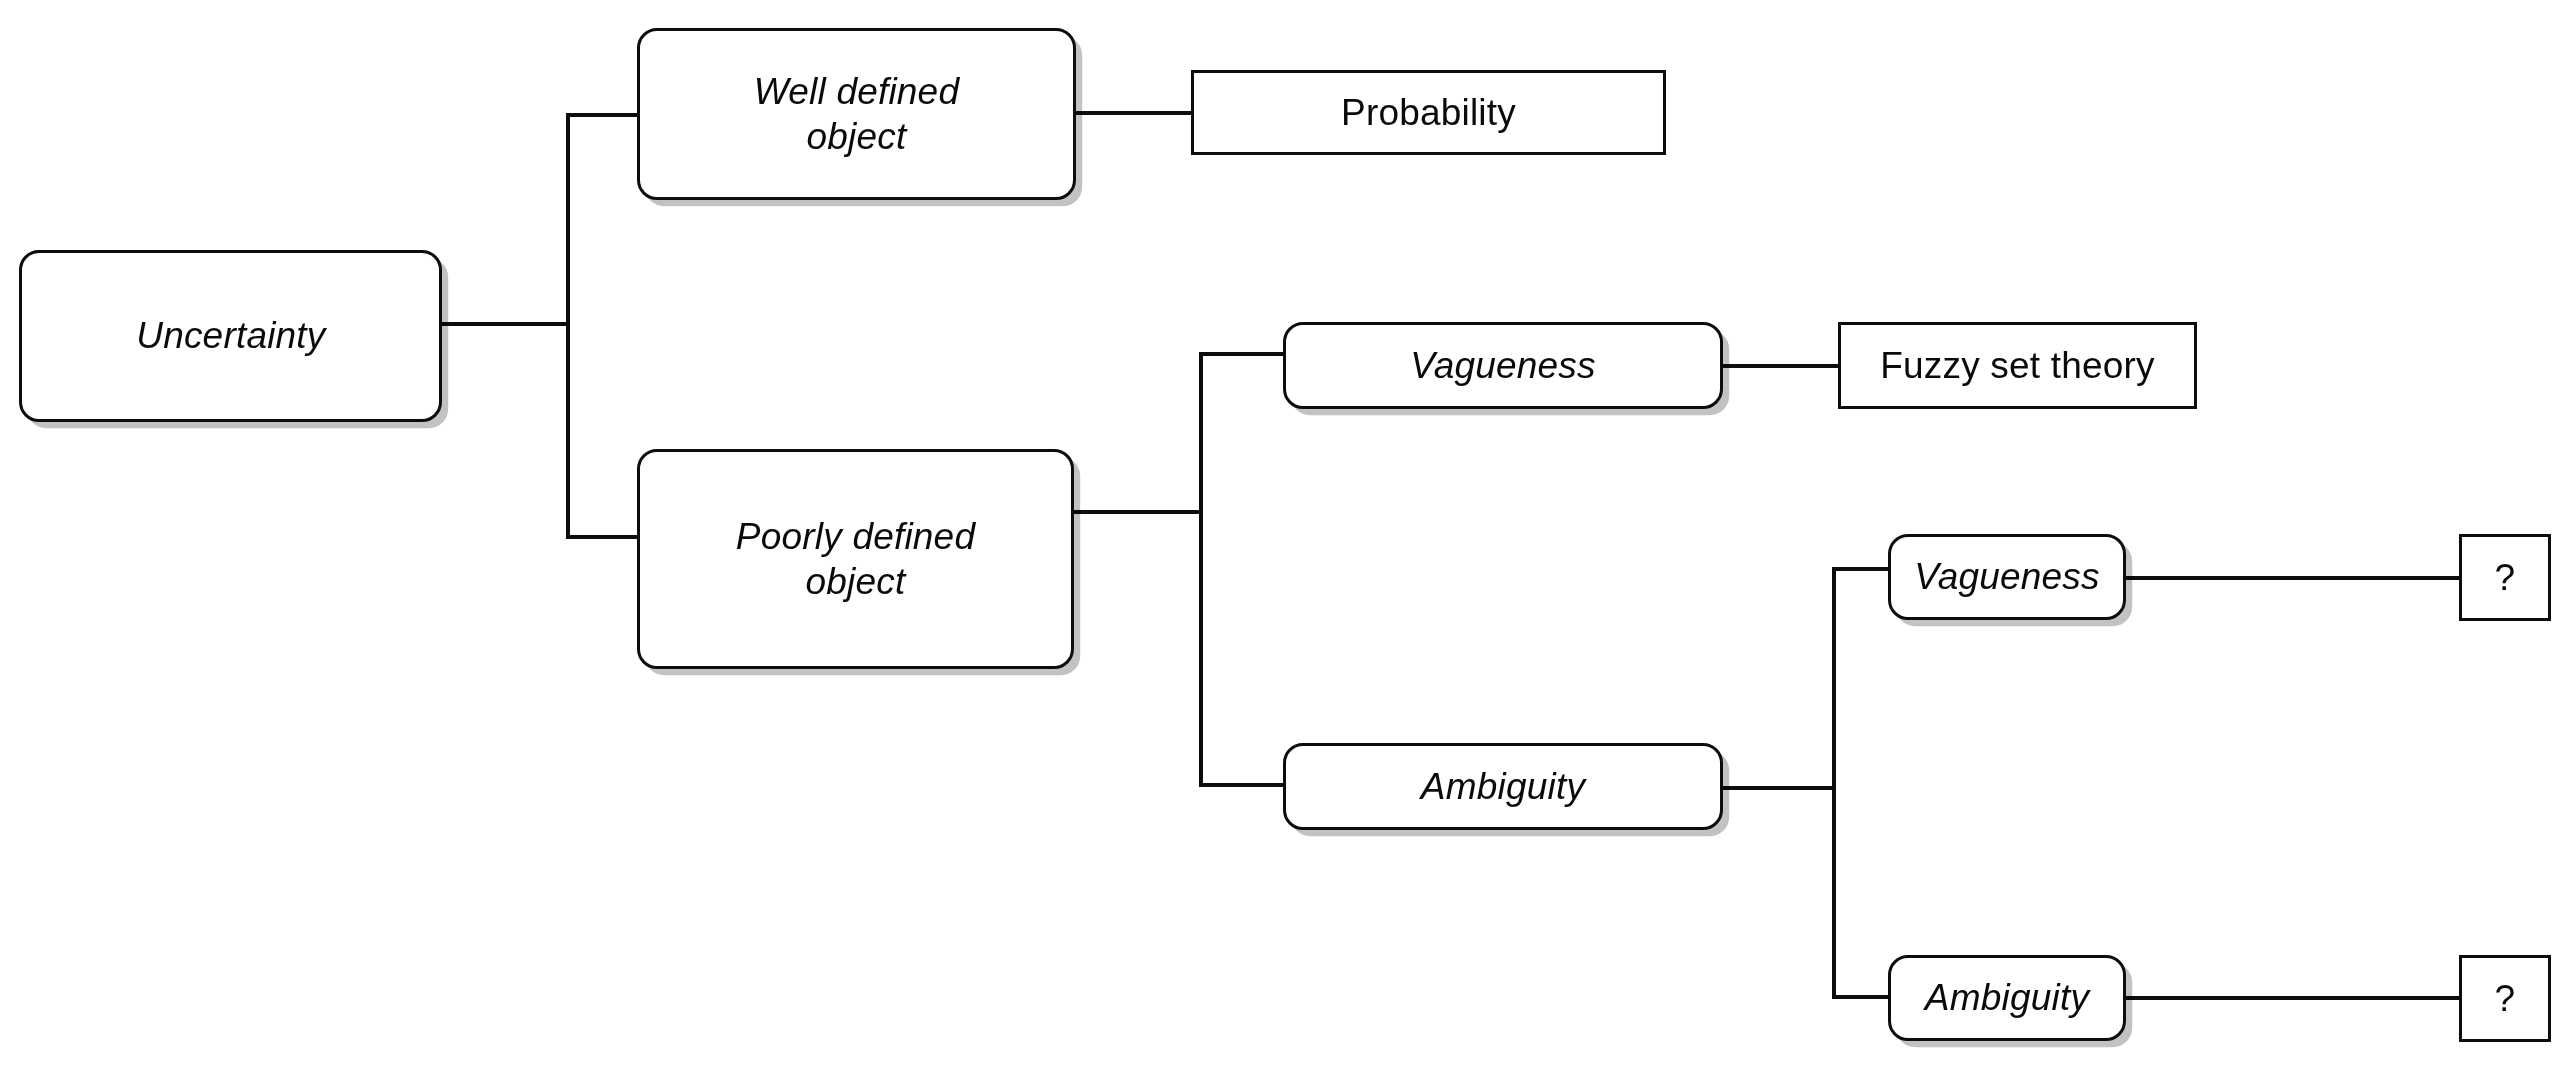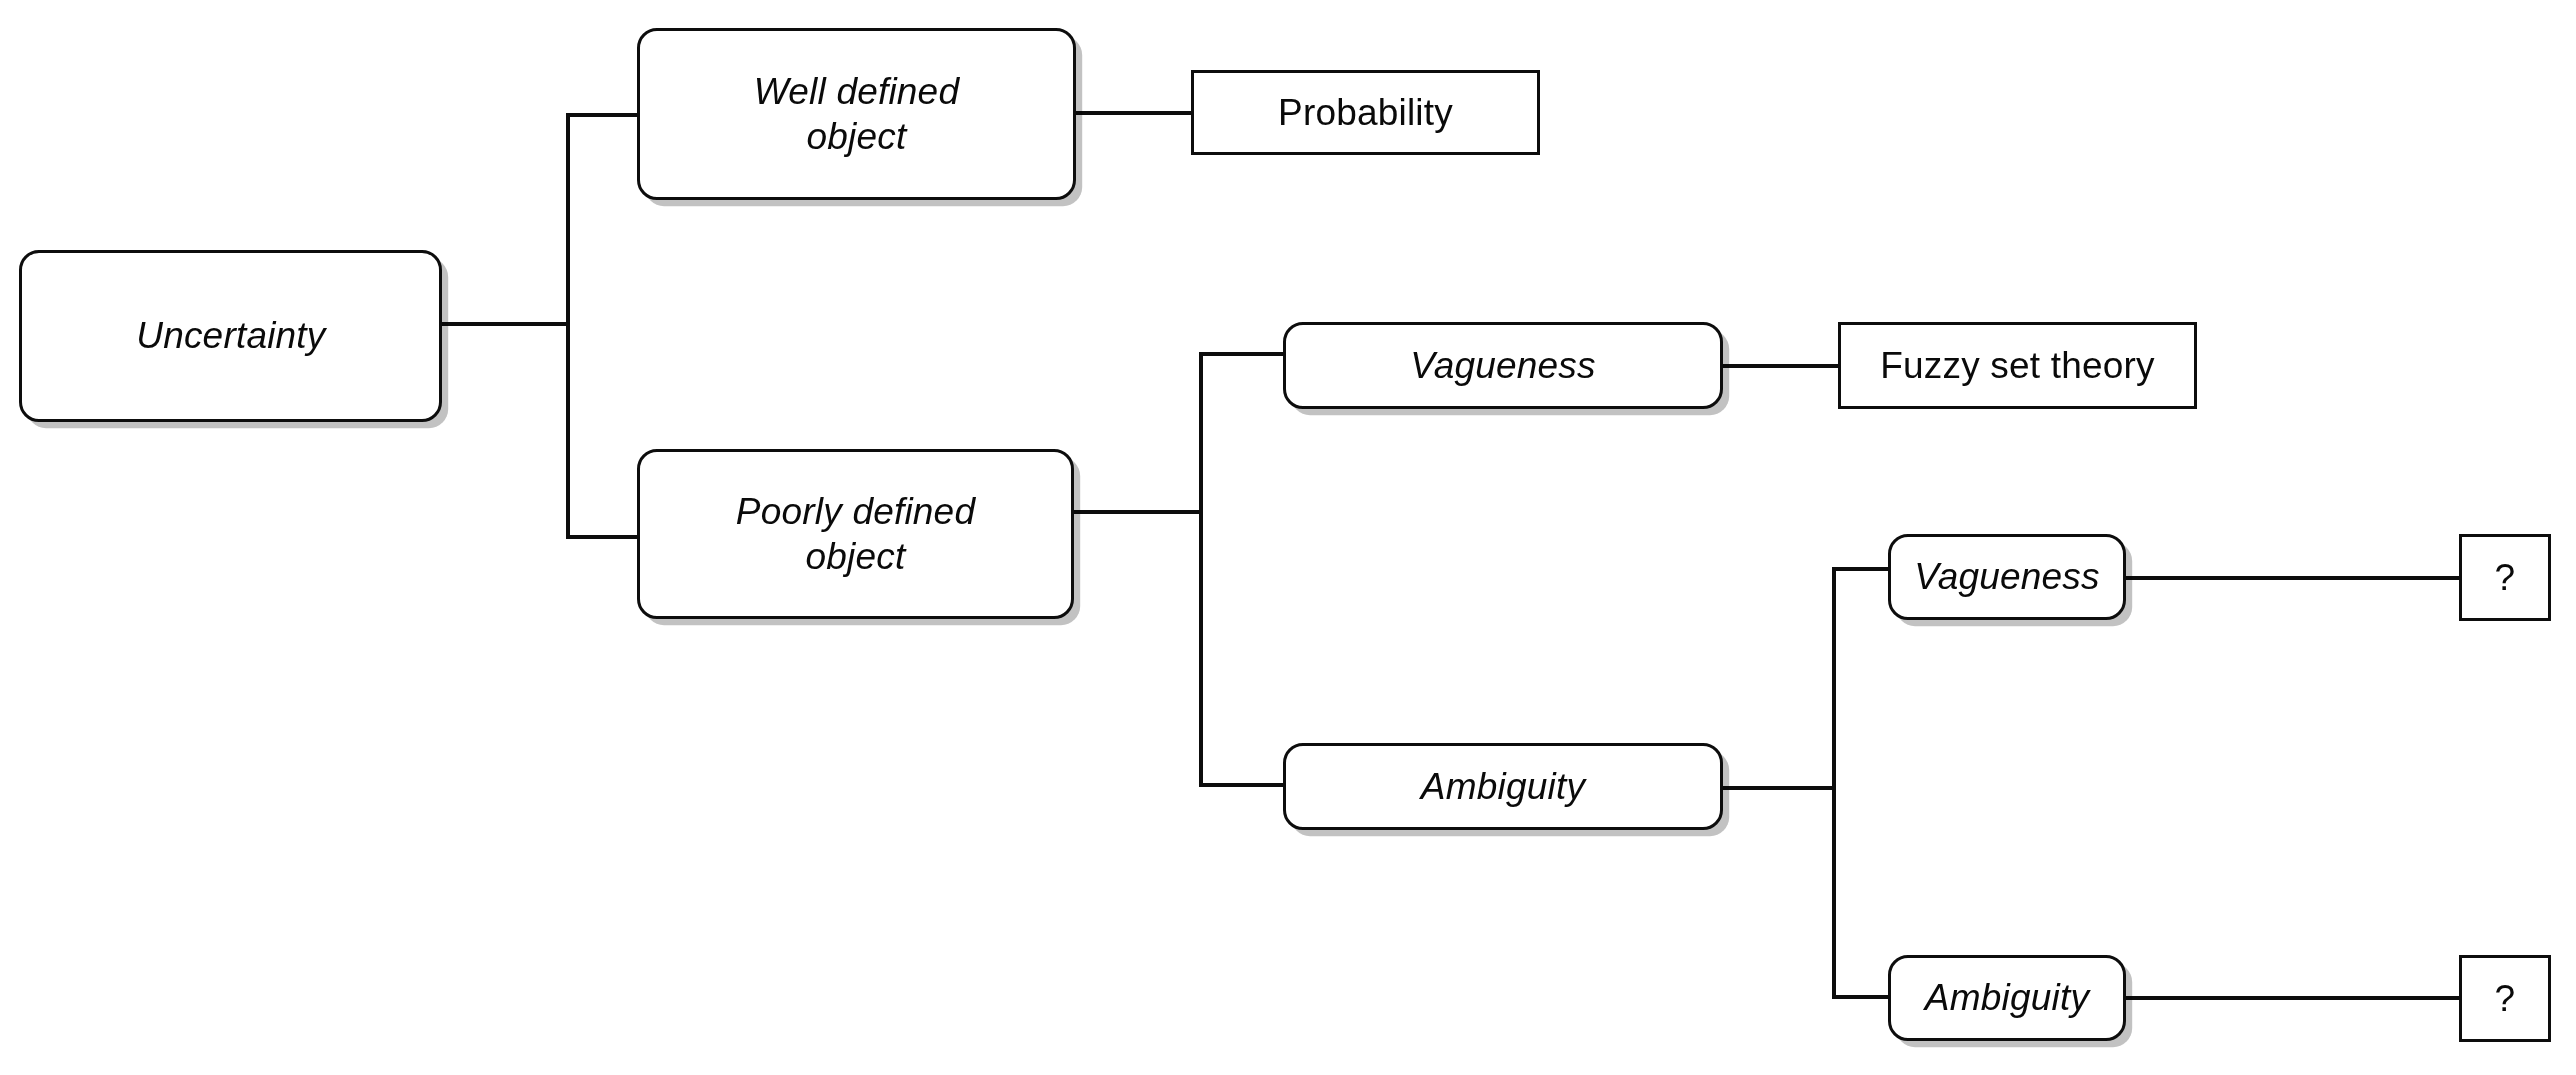--- a/index.html
+++ b/index.html
@@ -87,25 +87,25 @@
 
   <div class="node rounded" style="left:19.4px; top:238px; width:423px; height:172px;margin-top:12px;">
     <span class="label">Uncertainty</span>
   </div>
 
   <div class="node rounded" style="left:637px; top:28px; width:439px; height:172px;">
     <span class="label">Well defined
 object</span>
   </div>
 
-  <div class="node sharp" style="left:1191px; top:70px; width:349px; height:85px;">
+  <div class="node sharp" style="left:1191px; top:70px; width:475px; height:85px;">
     <span class="label">Probability</span>
   </div>
 
-  <div class="node rounded" style="left:637px; top:449px; width:437px; height:170px;">
+  <div class="node rounded" style="left:637px; top:449px; width:437px; height:220px;">
     <span class="label">Poorly defined
 object</span>
   </div>
 
   <div class="node rounded" style="left:1283px; top:322px; width:440px; height:87px;">
     <span class="label">Vagueness</span>
   </div>
 
   <div class="node sharp" style="left:1838px; top:322px; width:359px; height:87px;">
     <span class="label">Fuzzy set theory</span>

